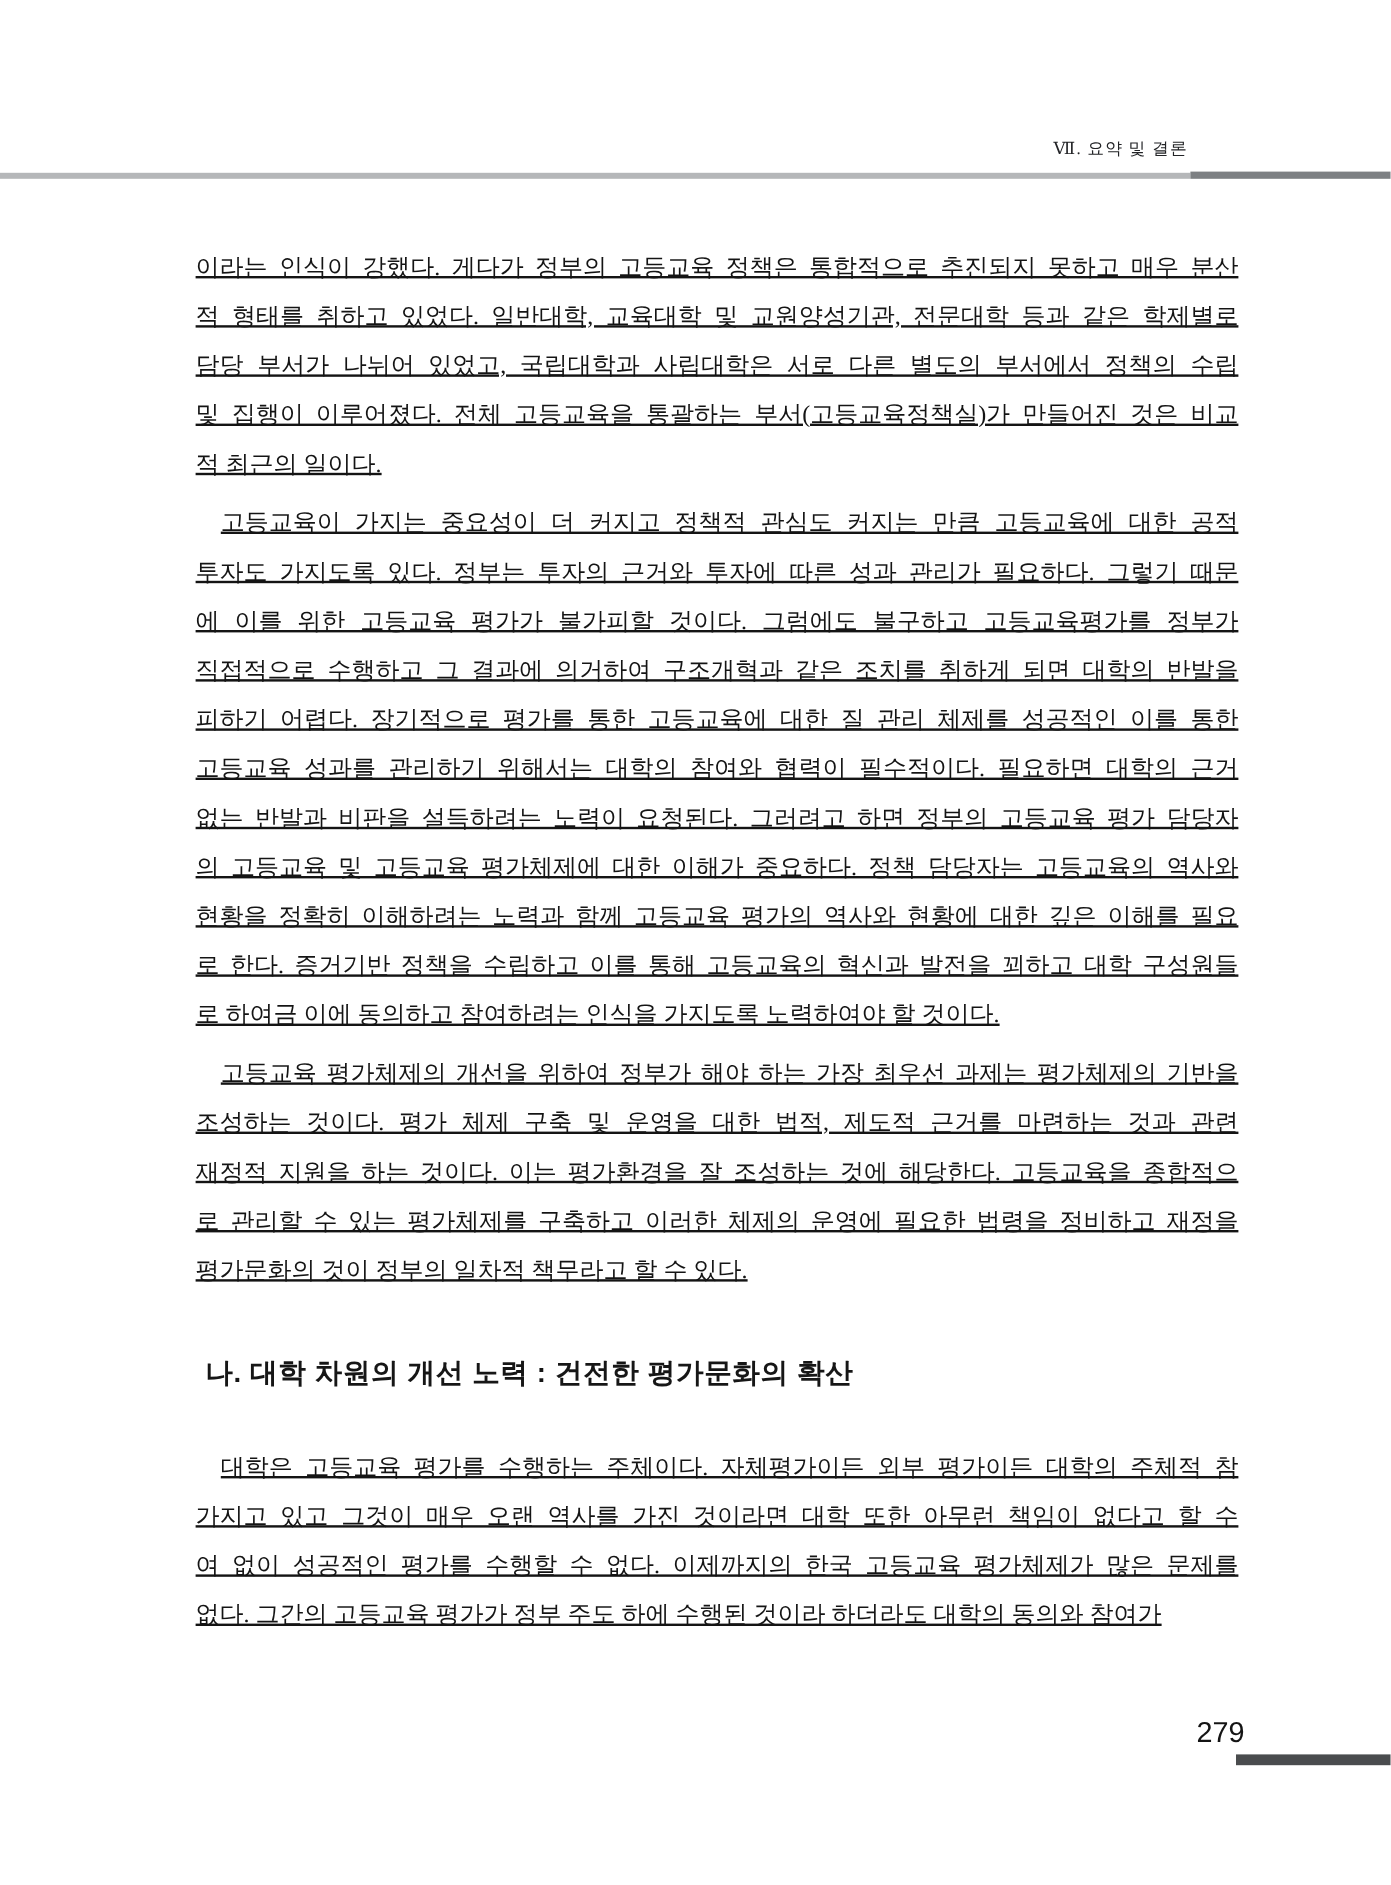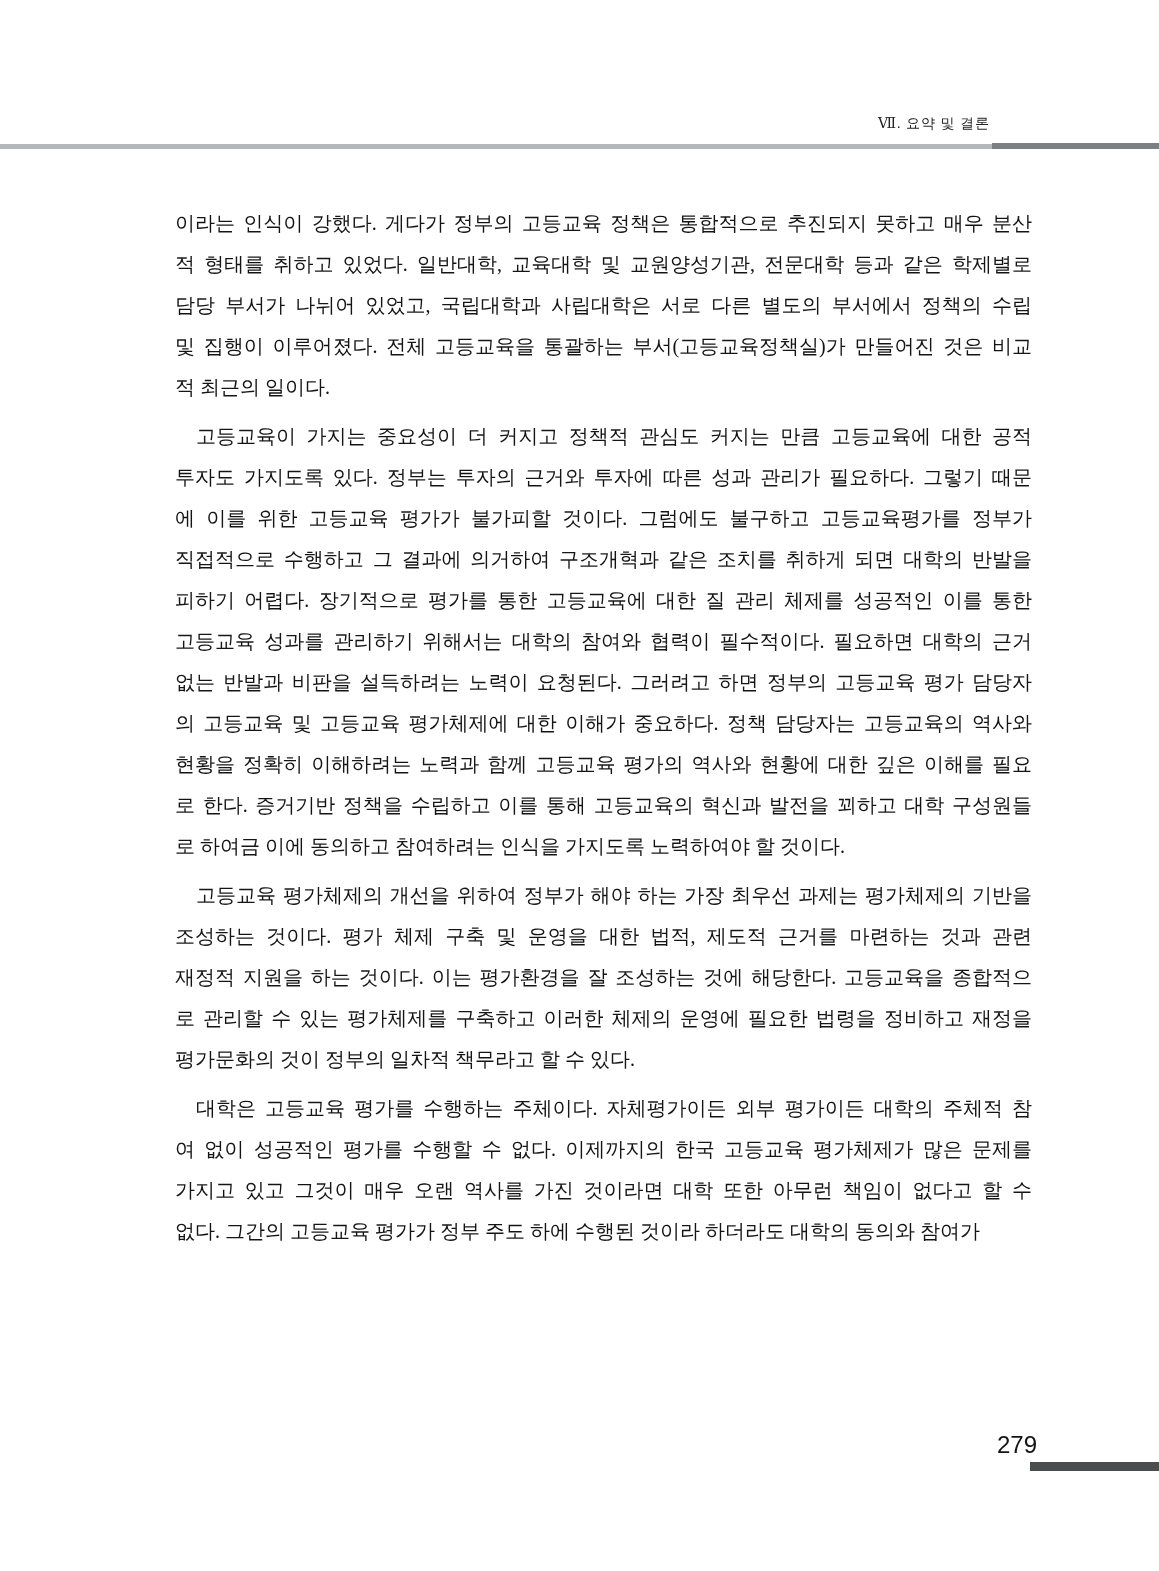--- a/index.html
+++ b/index.html
@@ -29,21 +29,21 @@
   
   .content {
     position: absolute;
     top: 203px;
     left: 163px;
     width: 869px;
     font-size: 20px;
     line-height: 41px;
     color: #141414;
   }
-  .paragraph { margin: 0 0 8px 12px; }
+  .paragraph { margin: 0 0 8px 0; text-decoration: underline; }
   .line {
     text-align: justify;
     text-align-last: justify;
     white-space: normal;
     word-break: keep-all;
   }
   .line.last { text-align-last: left; }
   .paragraph.indent .line:first-child { text-indent: 21px; }
   .section-heading {
     margin: 44px 0 38px 8px;
@@ -105,24 +105,25 @@
         <div class="line">로 한다.  증거기반 정책을 수립하고 이를 통해 고등교육의 혁신과 발전을 꾀하고 대학 구성원들</div>
         <div class="line last">로 하여금 이에 동의하고 참여하려는 인식을 가지도록 노력하여야 할 것이다.</div>
       </div>
       <div class="paragraph indent">
         <div class="line">고등교육 평가체제의 개선을 위하여 정부가 해야 하는 가장 최우선 과제는 평가체제의 기반을</div>
         <div class="line">조성하는 것이다.  평가 체제 구축 및 운영을 대한 법적,  제도적 근거를 마련하는 것과 관련</div>
         <div class="line">재정적 지원을 하는 것이다.  이는 평가환경을 잘 조성하는 것에 해당한다.  고등교육을 종합적으</div>
         <div class="line">로 관리할 수 있는 평가체제를 구축하고 이러한 체제의 운영에 필요한 법령을 정비하고 재정을</div>
         <div class="line last">평가문화의 것이 정부의 일차적 책무라고 할 수 있다.</div>
       </div>
+      <div class="section-heading">나. 대학 차원의 개선 노력 : 건전한 평가문화의 확산</div>
       <div class="paragraph indent">
         <div class="line">대학은 고등교육 평가를 수행하는 주체이다.  자체평가이든 외부 평가이든 대학의 주체적 참</div>
+        <div class="line">가지고 있고 그것이 매우 오랜 역사를 가진 것이라면 대학 또한 아무런 책임이 없다고 할 수</div>
         <div class="line">여 없이 성공적인 평가를 수행할 수 없다.  이제까지의 한국 고등교육 평가체제가 많은 문제를</div>
-        <div class="line">가지고 있고 그것이 매우 오랜 역사를 가진 것이라면 대학 또한 아무런 책임이 없다고 할 수</div>
         <div class="line last">없다.  그간의 고등교육 평가가 정부 주도 하에 수행된 것이라 하더라도 대학의 동의와 참여가</div>
       </div>
     </div>
 
   <div>
     <div class="page-number">279</div>
     <div class="footer-bar"></div>
   </div>
 
 </div>

